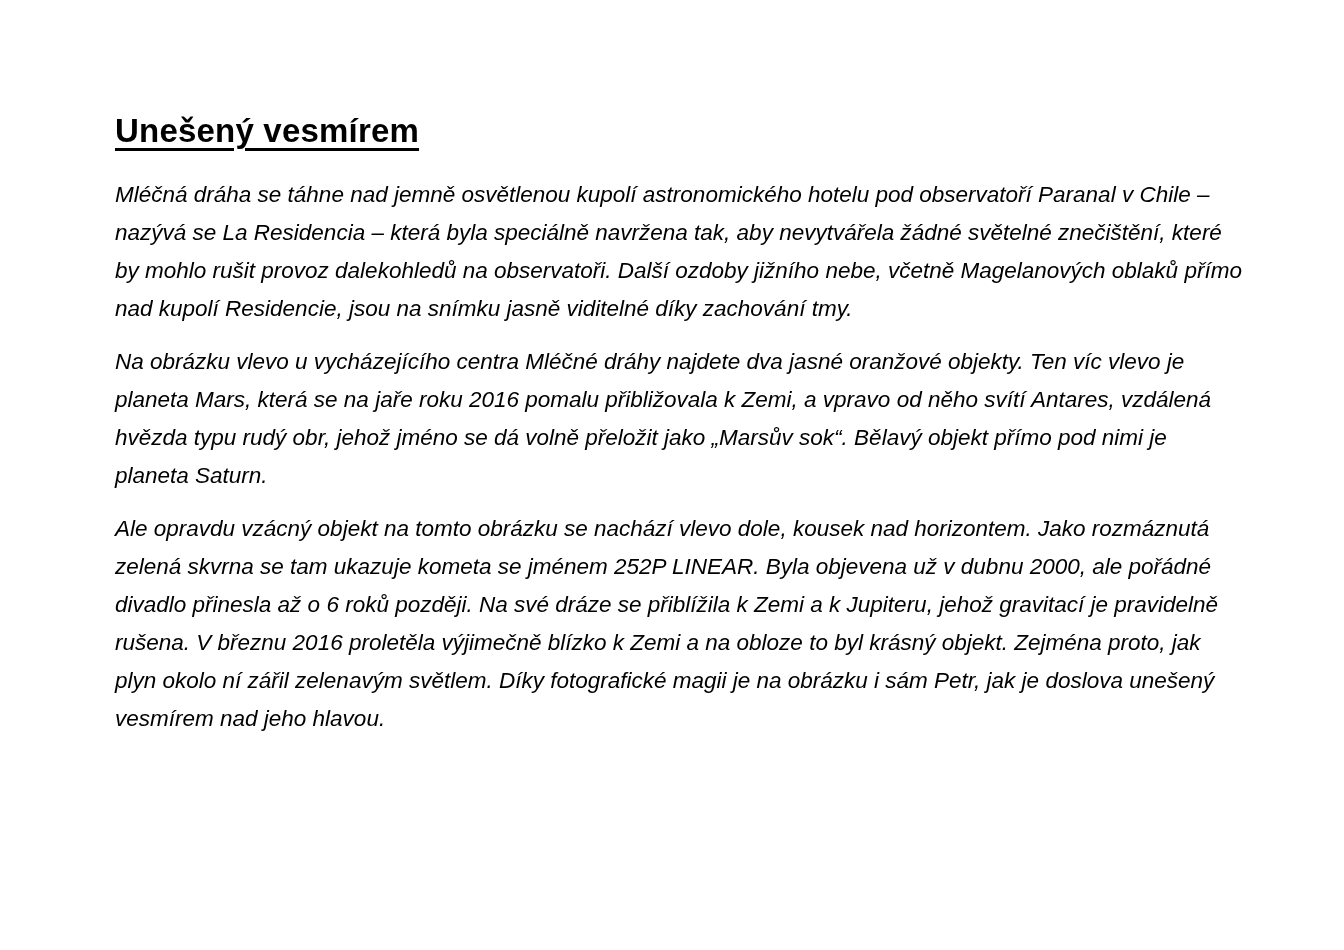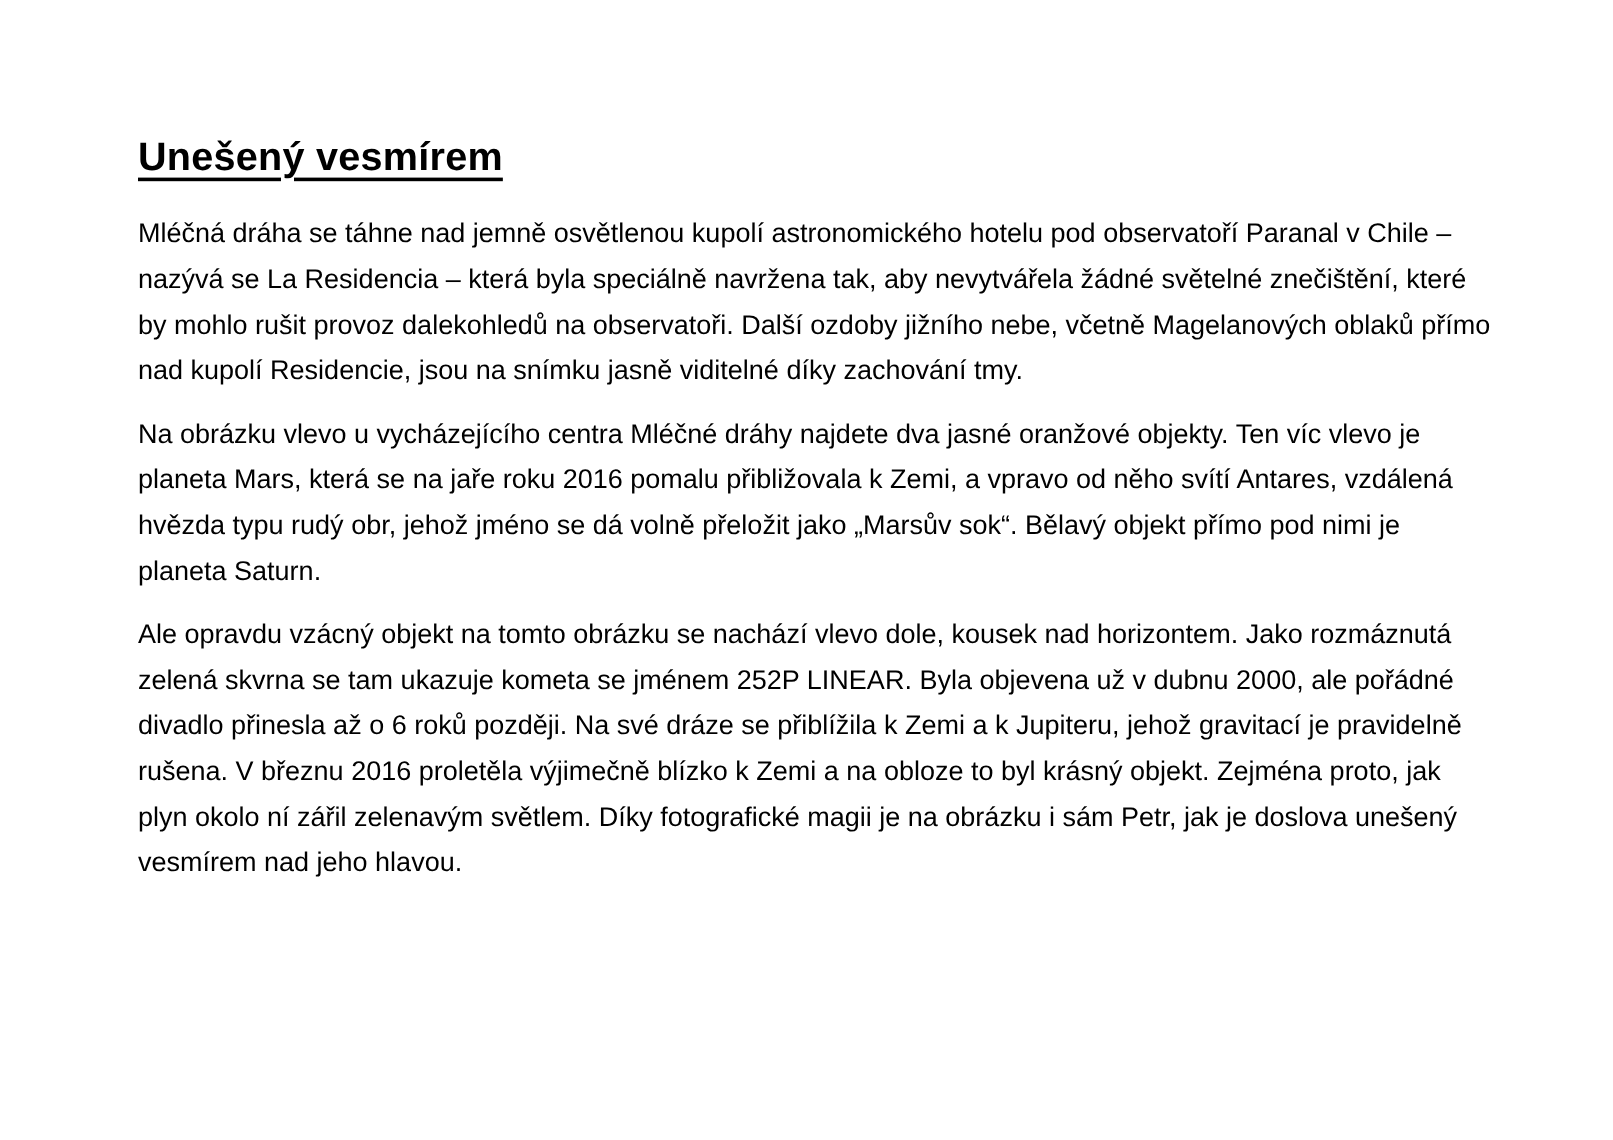--- a/index.html
+++ b/index.html
@@ -29,20 +29,21 @@
     text-decoration-thickness: 3px;
     margin: 0 0 26px 0;
     letter-spacing: 0.2px;
   }
   .doc-paragraph {
     font-size: 22.5px;
     line-height: 38px;
     margin: 0 0 15px 0;
     max-width: 1130px;
     text-align: left;
+    font-style: italic;
   }
 </style>
 </head>
 <body>
 
 <div class="page">
   <h1 class="doc-title">Unešený vesmírem</h1>
 
   <p class="doc-paragraph">Mléčná dráha se táhne nad jemně osvětlenou kupolí astronomického hotelu pod observatoří Paranal v Chile – nazývá se La Residencia – která byla speciálně navržena tak, aby nevytvářela žádné světelné znečištění, které by mohlo rušit provoz dalekohledů na observatoři. Další ozdoby jižního nebe, včetně Magelanových oblaků přímo nad kupolí Residencie, jsou na snímku jasně viditelné díky zachování tmy.</p>
 

